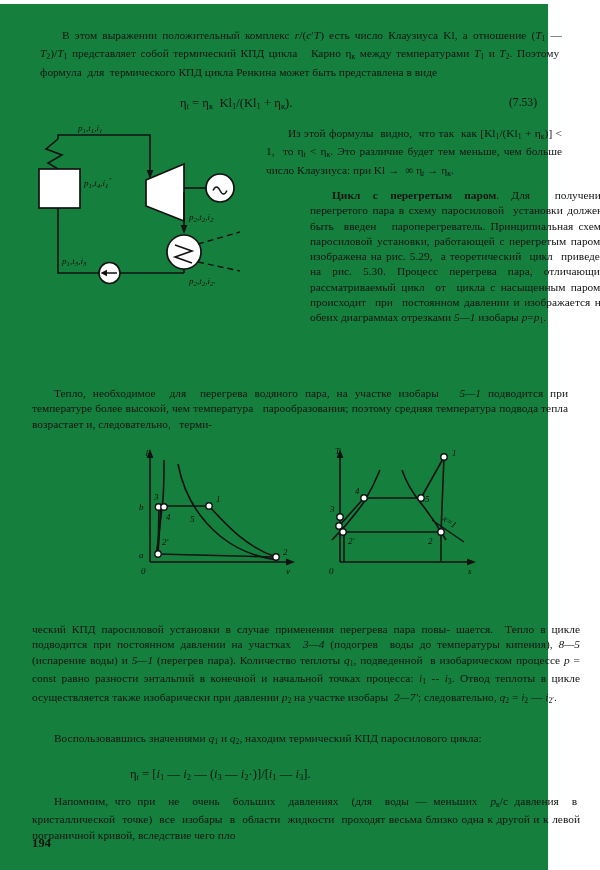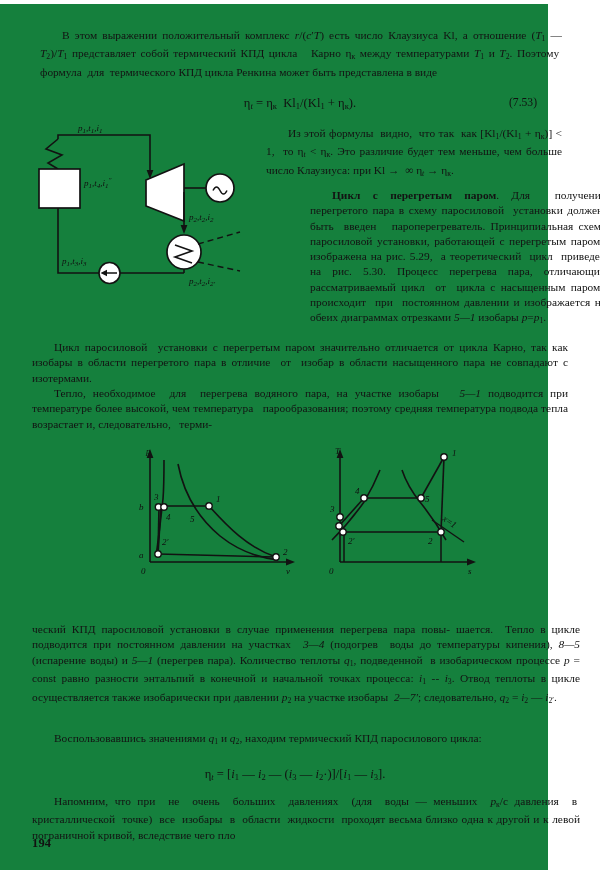--- a/index.html
+++ b/index.html
@@ -33,21 +33,21 @@
     color: #131313;
   }
   .para .ind { display: inline-block; width: 22px; }
   i, .it { font-style: italic; }
   b, .bd { font-weight: bold; }
   sub { font-size: 0.68em; vertical-align: -0.28em; }
 
   .formula {
     position: absolute;
     font-size: 12.6px;
-    text-align: center;
+    text-align: left;
     white-space: nowrap;
   }
   .eqno {
     position: absolute;
     font-size: 11.6px;
   }
 
   .caption {
     position: absolute;
     font-size: 10.6px;
@@ -148,25 +148,20 @@
 
   <div class="para" style="left:266px; top:184px; width:296px;margin-left:44px;">
     <span class="ind"></span><b>Цикл с перегретым паром</b>. Для&nbsp; получения
     перегретого пара в схему паросиловой&nbsp; установки должен&nbsp; быть&nbsp; введен&nbsp;&nbsp; пароперегреватель.
     Принципиальная схема паросиловой установки, работающей с перегретым паром,&nbsp; изображена
     на рис. 5.29,&nbsp; а теоретический&nbsp; цикл&nbsp; приведен на рис. 5.30. Процесс перегрева пара, отличающий
     рассматриваемый цикл&nbsp; от&nbsp; цикла с насыщенным паром,&nbsp; происходит&nbsp; при&nbsp; постоянном
     давлении и изображается на обеих диаграммах отрезками <i>5—1</i> изобары <i>p</i>=<i>p</i><sub>1</sub>.
   </div>
 
-  <div class="para" style="left:32px; top:336px; width:536px;">
-    <span class="ind"></span>Цикл паросиловой&nbsp; установки с перегретым паром значительно отличается от
-    цикла Карно, так как изобары в области перегретого пара в отличие&nbsp; от&nbsp; изобар
-    в области насыщенного пара не совпадают с изотермами.
-  </div>
 
   <div class="para" style="left:32px; top:382px; width:536px;">
     <span class="ind"></span>Тепло, необходимое&nbsp; для&nbsp; перегрева водяного пара, на участке изобары&nbsp;&nbsp; <i>5—1</i>
     подводится при температуре более высокой, чем температура&nbsp;&nbsp; парообразования;
     поэтому средняя температура подвода тепла возрастает и, следовательно,&nbsp;&nbsp; терми-
   </div>
 
   <div class="fig" style="left:128px; top:440px; width:366px; height:130px;">
     <svg width="366" height="130" viewBox="0 0 366 130">
 

